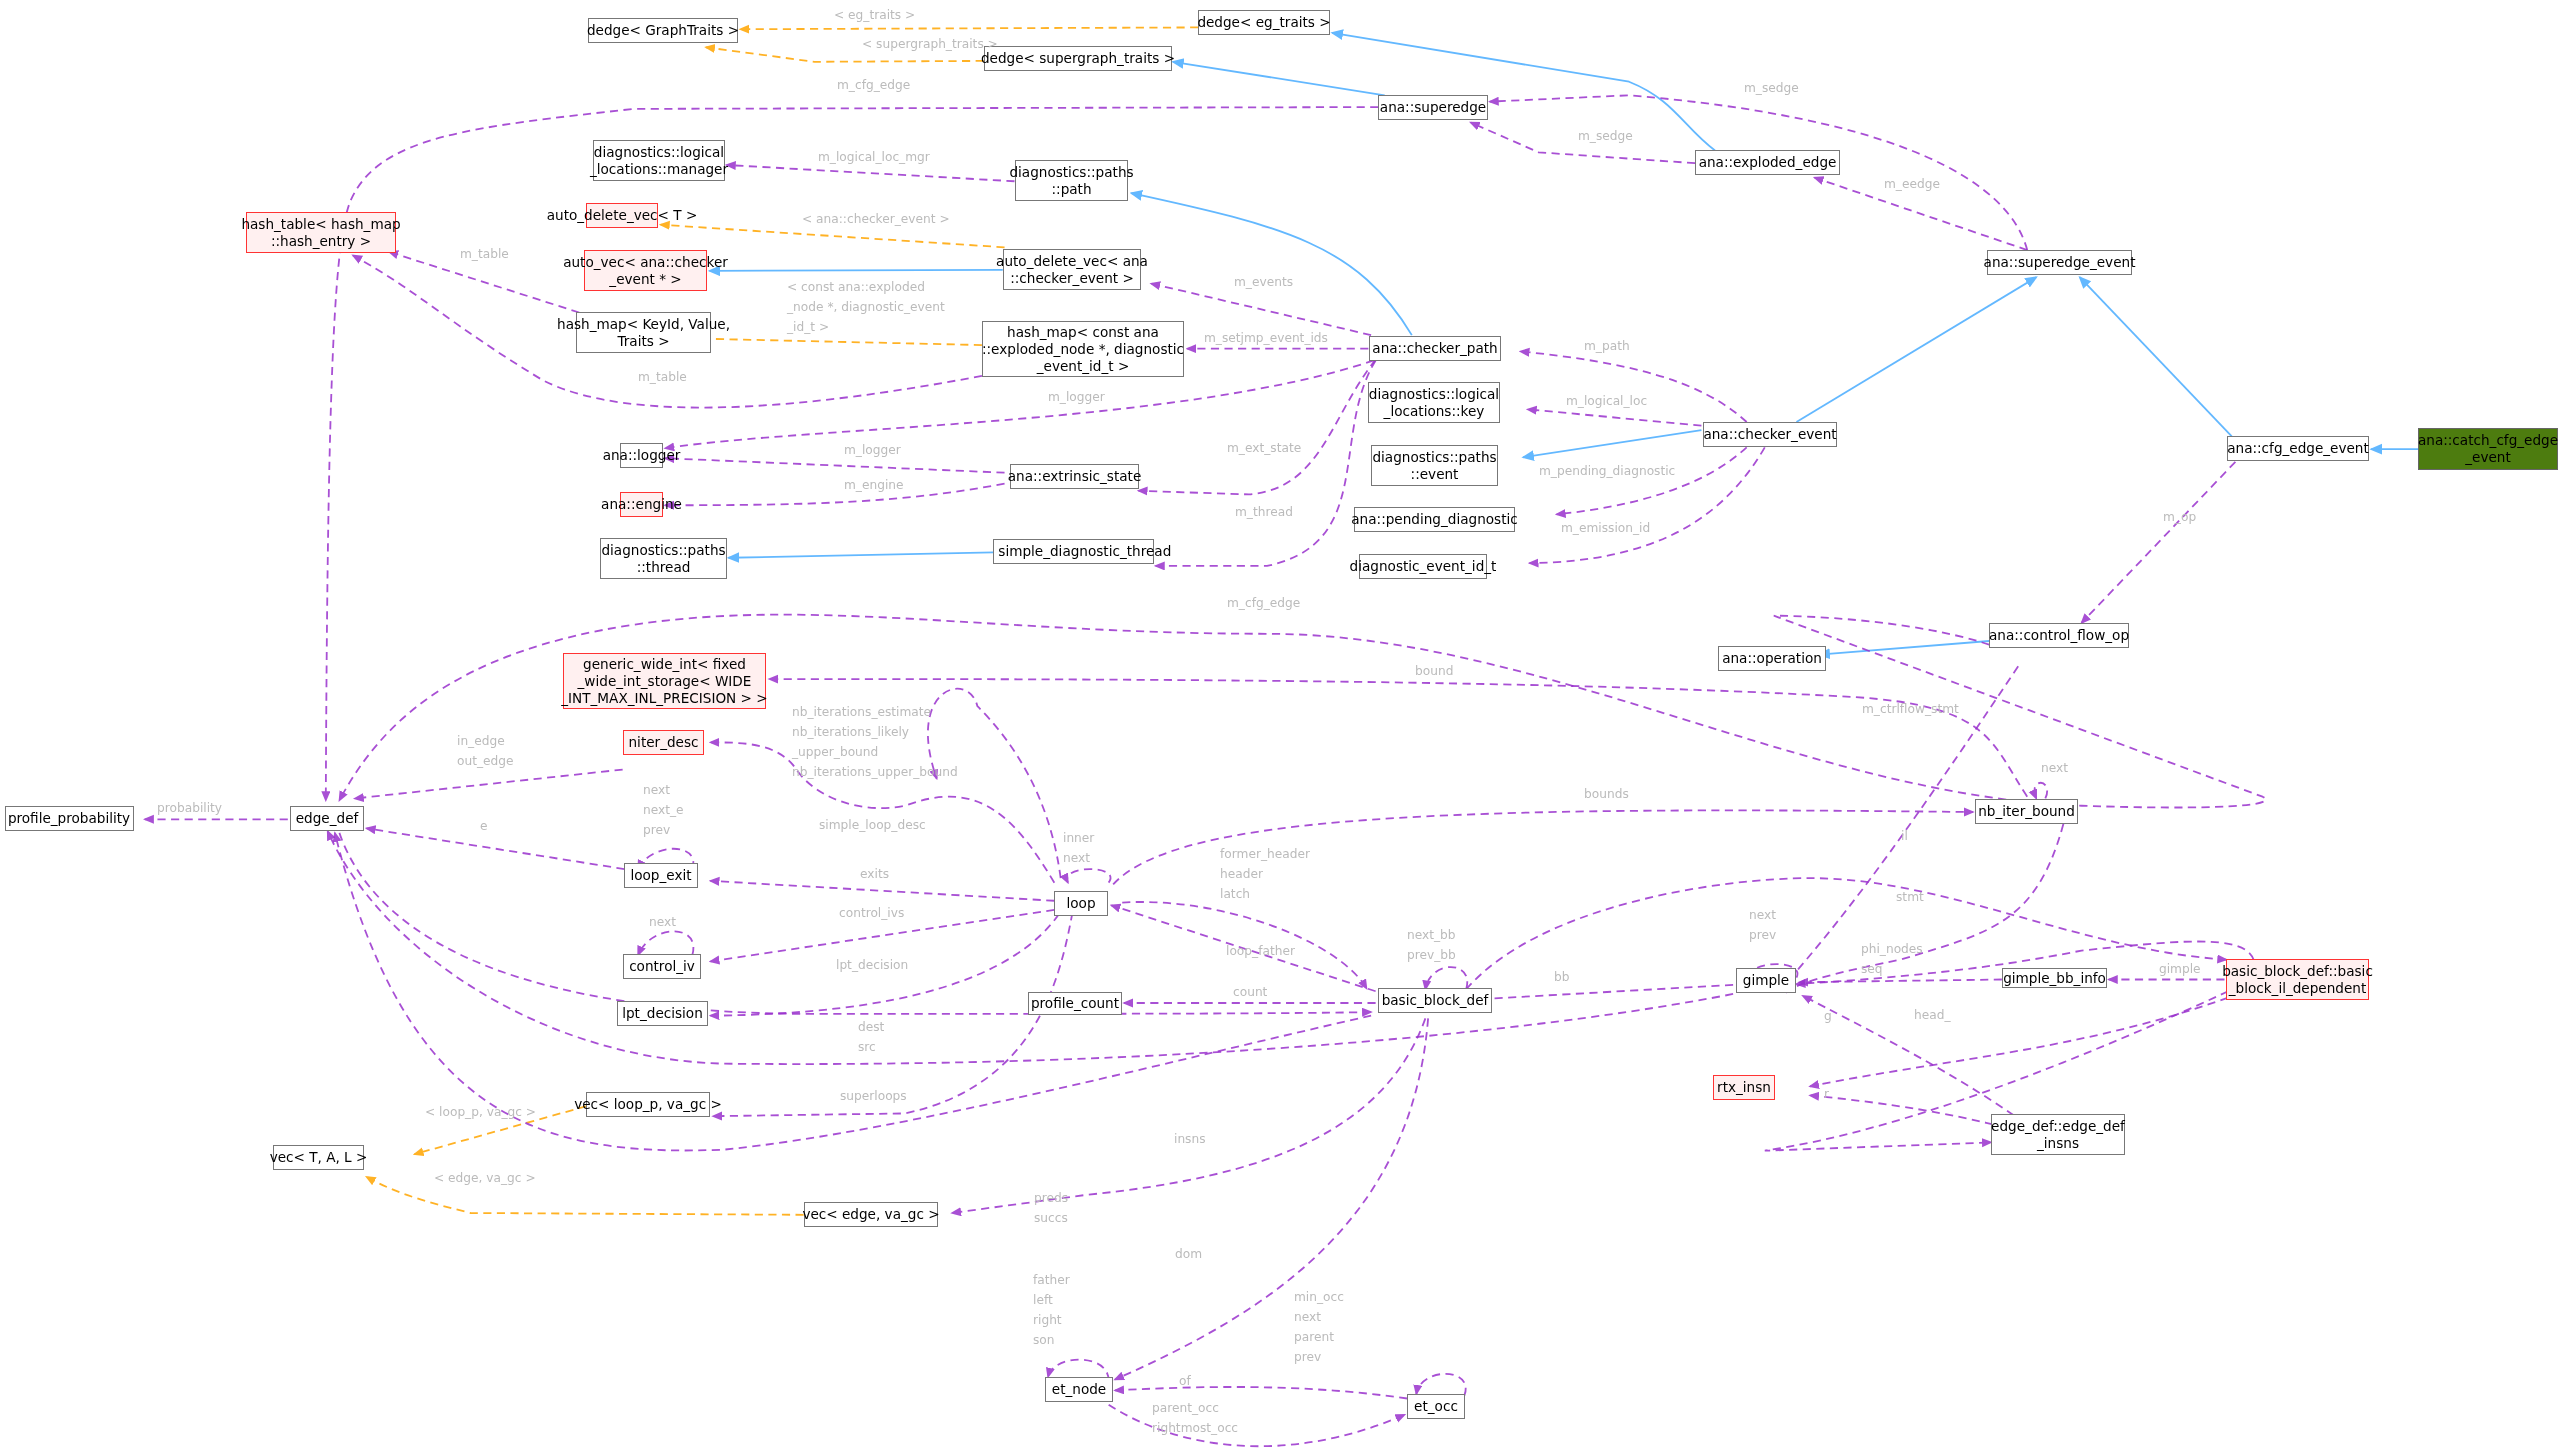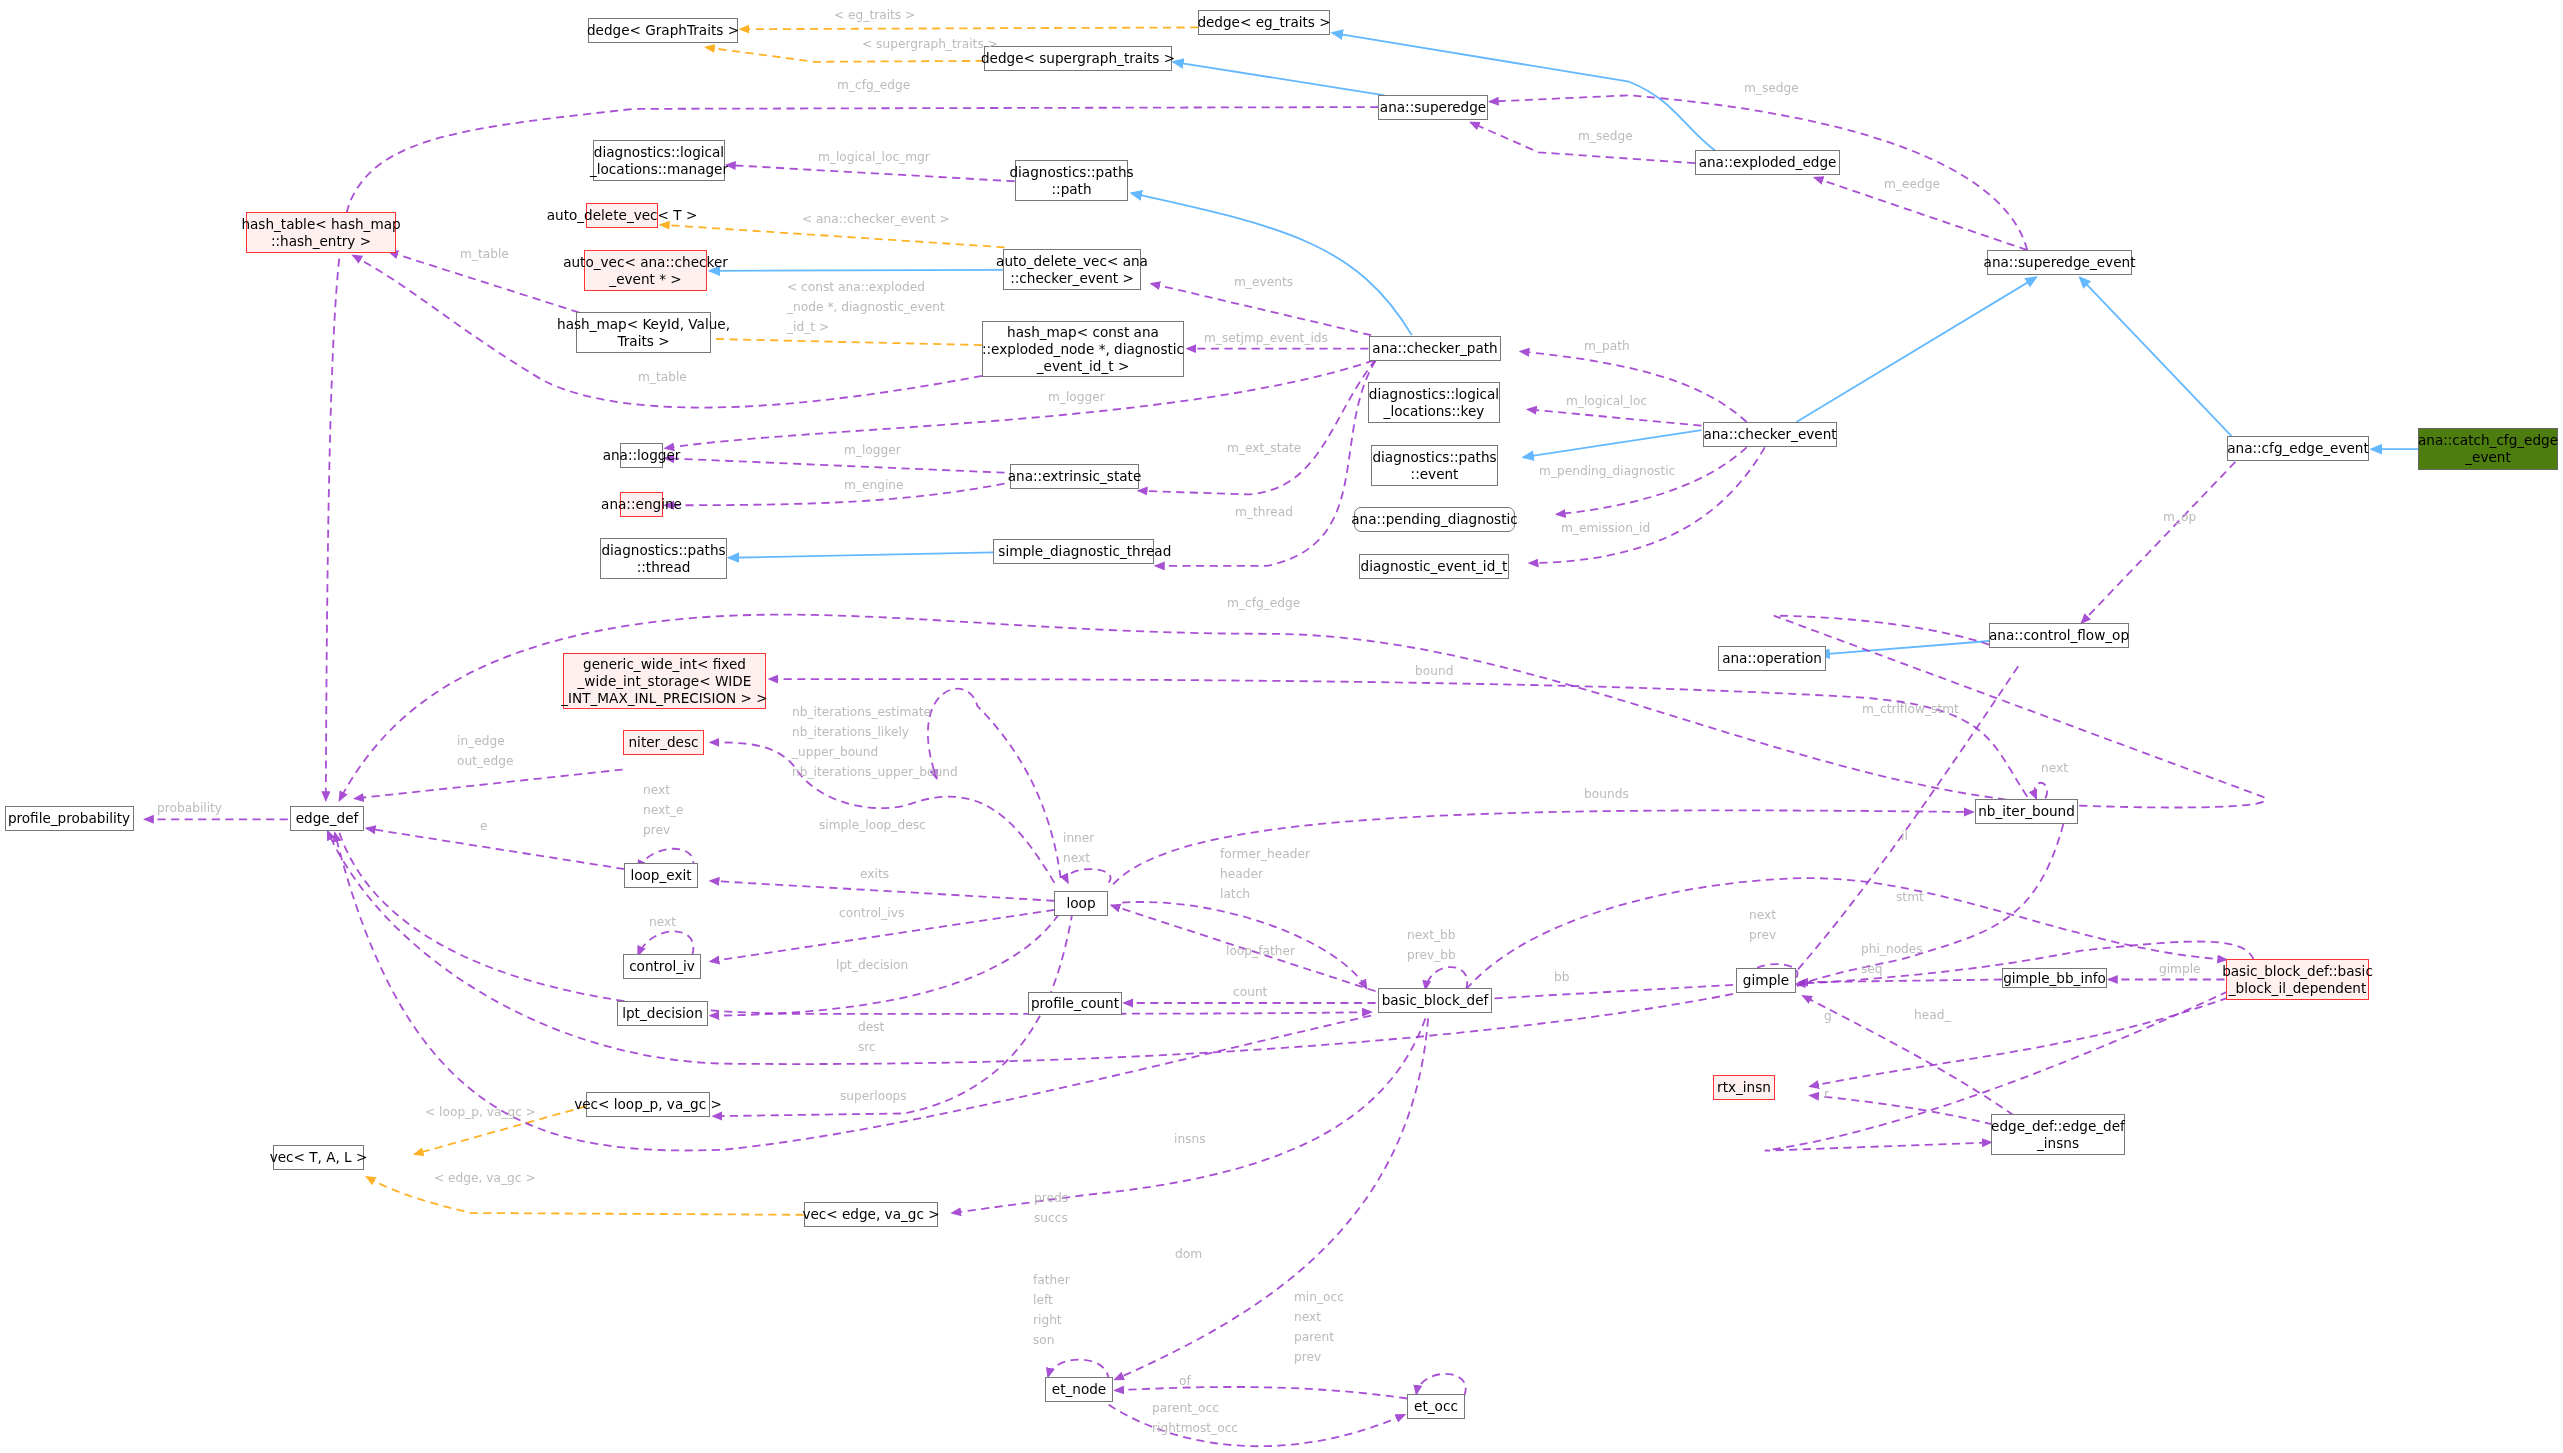--- a/index.html
+++ b/index.html
@@ -142,22 +142,22 @@
 <div class="node" style="left:620px;top:443px;width:43px;height:25px;">ana::logger</div>
 <div class="node" style="left:1010px;top:464px;width:129px;height:25px;">ana::extrinsic_state</div>
 <div class="node red" style="left:620px;top:492px;width:43px;height:25px;">ana::engine</div>
 <div class="node" style="left:600px;top:538px;width:127px;height:41px;">diagnostics::paths
 ::thread</div>
 <div class="node" style="left:993px;top:539px;width:161px;height:25px;padding-left:28px;">simple_diagnostic_thread</div>
 <div class="node" style="left:1368px;top:382px;width:132px;height:41px;">diagnostics::logical
 _locations::key</div>
 <div class="node" style="left:1371px;top:445px;width:127px;height:41px;">diagnostics::paths
 ::event</div>
-<div class="node" style="left:1354px;top:507px;width:161px;height:25px;border-radius:7px;">ana::pending_diagnostic</div>
-<div class="node" style="left:1359px;top:554px;width:150px;height:25px;">diagnostic_event_id_t</div>
+<div class="node" style="left:1354px;top:507px;width:161px;height:25px;">ana::pending_diagnostic</div>
+<div class="node" style="left:1359px;top:554px;width:128px;height:25px;">diagnostic_event_id_t</div>
 <div class="node" style="left:1703px;top:422px;width:134px;height:25px;">ana::checker_event</div>
 <div class="node" style="left:1989px;top:623px;width:140px;height:25px;">ana::control_flow_op</div>
 <div class="node" style="left:1718px;top:646px;width:108px;height:25px;">ana::operation</div>
 <div class="node red" style="left:563px;top:653px;width:203px;height:56px;">generic_wide_int&lt; fixed
 _wide_int_storage&lt; WIDE
 _INT_MAX_INL_PRECISION &gt; &gt;</div>
 <div class="node red" style="left:623px;top:730px;width:81px;height:25px;">niter_desc</div>
 <div class="node" style="left:4.5px;top:806px;width:129px;height:25px;">profile_probability</div>
 <div class="node" style="left:290px;top:806px;width:74px;height:25px;">edge_def</div>
 <div class="node" style="left:624px;top:863px;width:74px;height:25px;">loop_exit</div>

